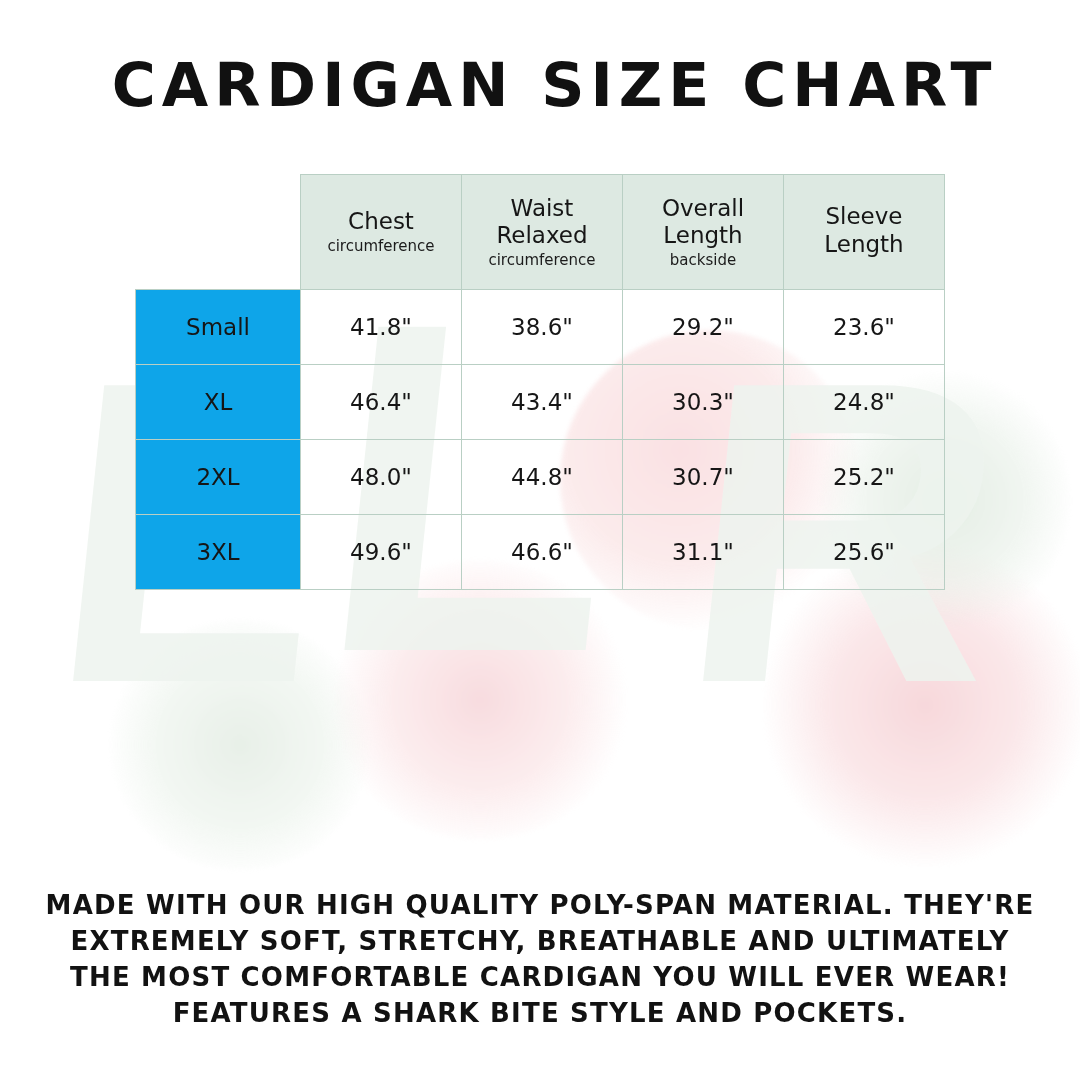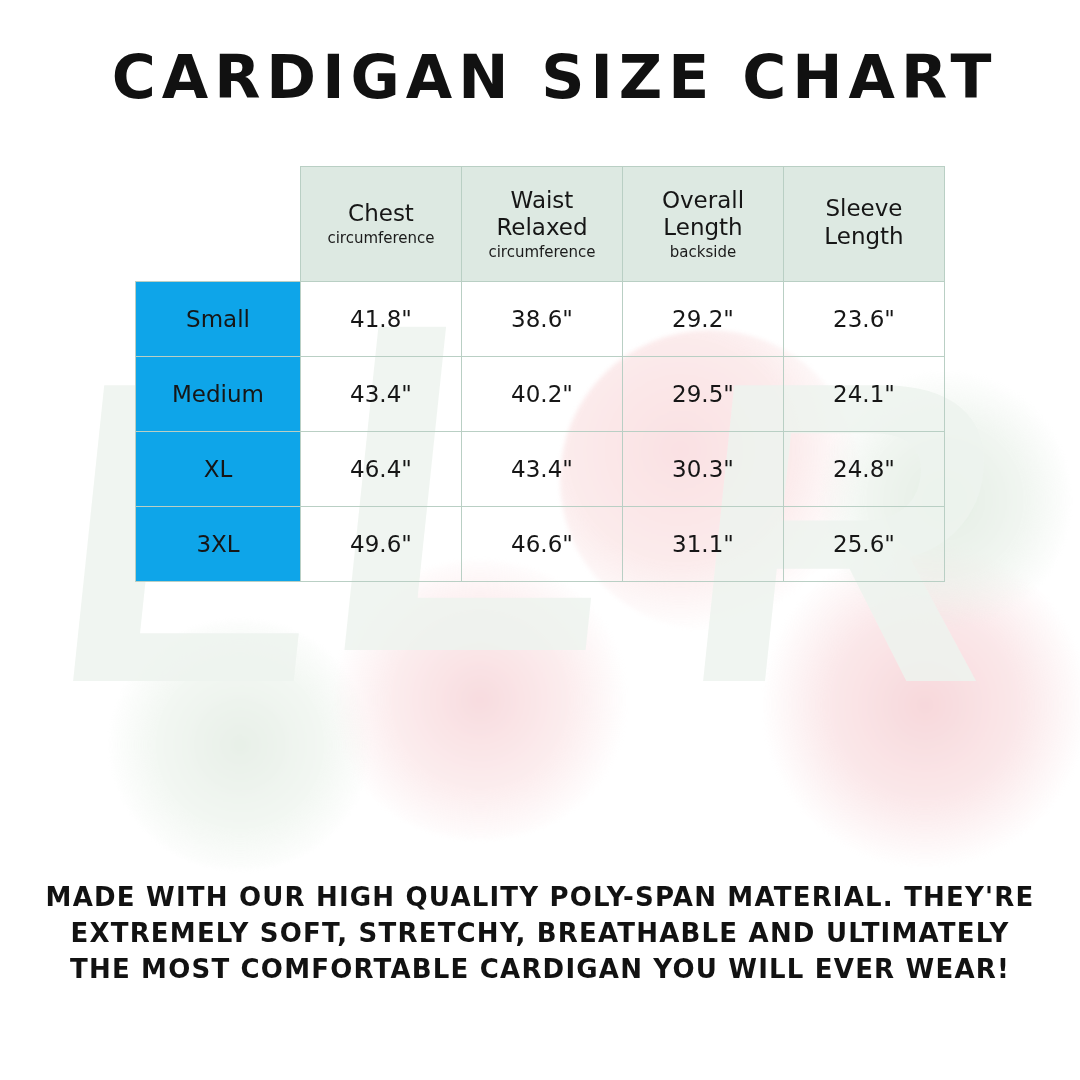--- a/index.html
+++ b/index.html
@@ -70,21 +70,21 @@
     padding: 0;
   }
 
   .title {
     text-align: center;
     font-family: "DejaVu Sans", sans-serif;
     font-weight: 700;
     font-size: 60px;
     letter-spacing: 6px;
     color: #111111;
-    margin: 8px;
+    margin: 16px;
     padding-top: 34px;
     white-space: nowrap;
     padding-left: 29px;
   }
 
   .table-wrap {
     position: absolute;
     left: 135px;
     top: 158px;
     width: 658px;
@@ -207,43 +207,44 @@
       </thead>
       <tbody>
         <tr>
           <td class="size-cell">Small</td>
           <td class="val-cell">41.8"</td>
           <td class="val-cell">38.6"</td>
           <td class="val-cell">29.2"</td>
           <td class="val-cell">23.6"</td>
         </tr>
         <tr>
-          <td class="size-cell">Medium</td>
-          <td class="val-cell">43.4"</td>
-          <td class="val-cell">40.2"</td>
-          <td class="val-cell">29.5"</td>
-          <td class="val-cell">24.1"</td>
-        </tr>
-        <tr>
           <td class="size-cell">XL</td>
           <td class="val-cell">46.4"</td>
           <td class="val-cell">43.4"</td>
           <td class="val-cell">30.3"</td>
           <td class="val-cell">24.8"</td>
         </tr>
         <tr>
+          <td class="size-cell">2XL</td>
+          <td class="val-cell">48.0"</td>
+          <td class="val-cell">44.8"</td>
+          <td class="val-cell">30.7"</td>
+          <td class="val-cell">25.2"</td>
+        </tr>
+        <tr>
           <td class="size-cell">3XL</td>
           <td class="val-cell">49.6"</td>
           <td class="val-cell">46.6"</td>
           <td class="val-cell">31.1"</td>
           <td class="val-cell">25.6"</td>
         </tr>
       </tbody>
     </table>
   </div>
 
   <div class="footer">
     <span class="line">MADE WITH OUR HIGH QUALITY POLY-SPAN MATERIAL. THEY'RE</span>
     <span class="line">EXTREMELY SOFT, STRETCHY, BREATHABLE AND ULTIMATELY</span>
     <span class="line">THE MOST COMFORTABLE CARDIGAN YOU WILL EVER WEAR!</span>
+    <span class="line">FEATURES A SHARK BITE STYLE AND POCKETS.</span>
   </div>
 
 </div>
 
 </body></html>

